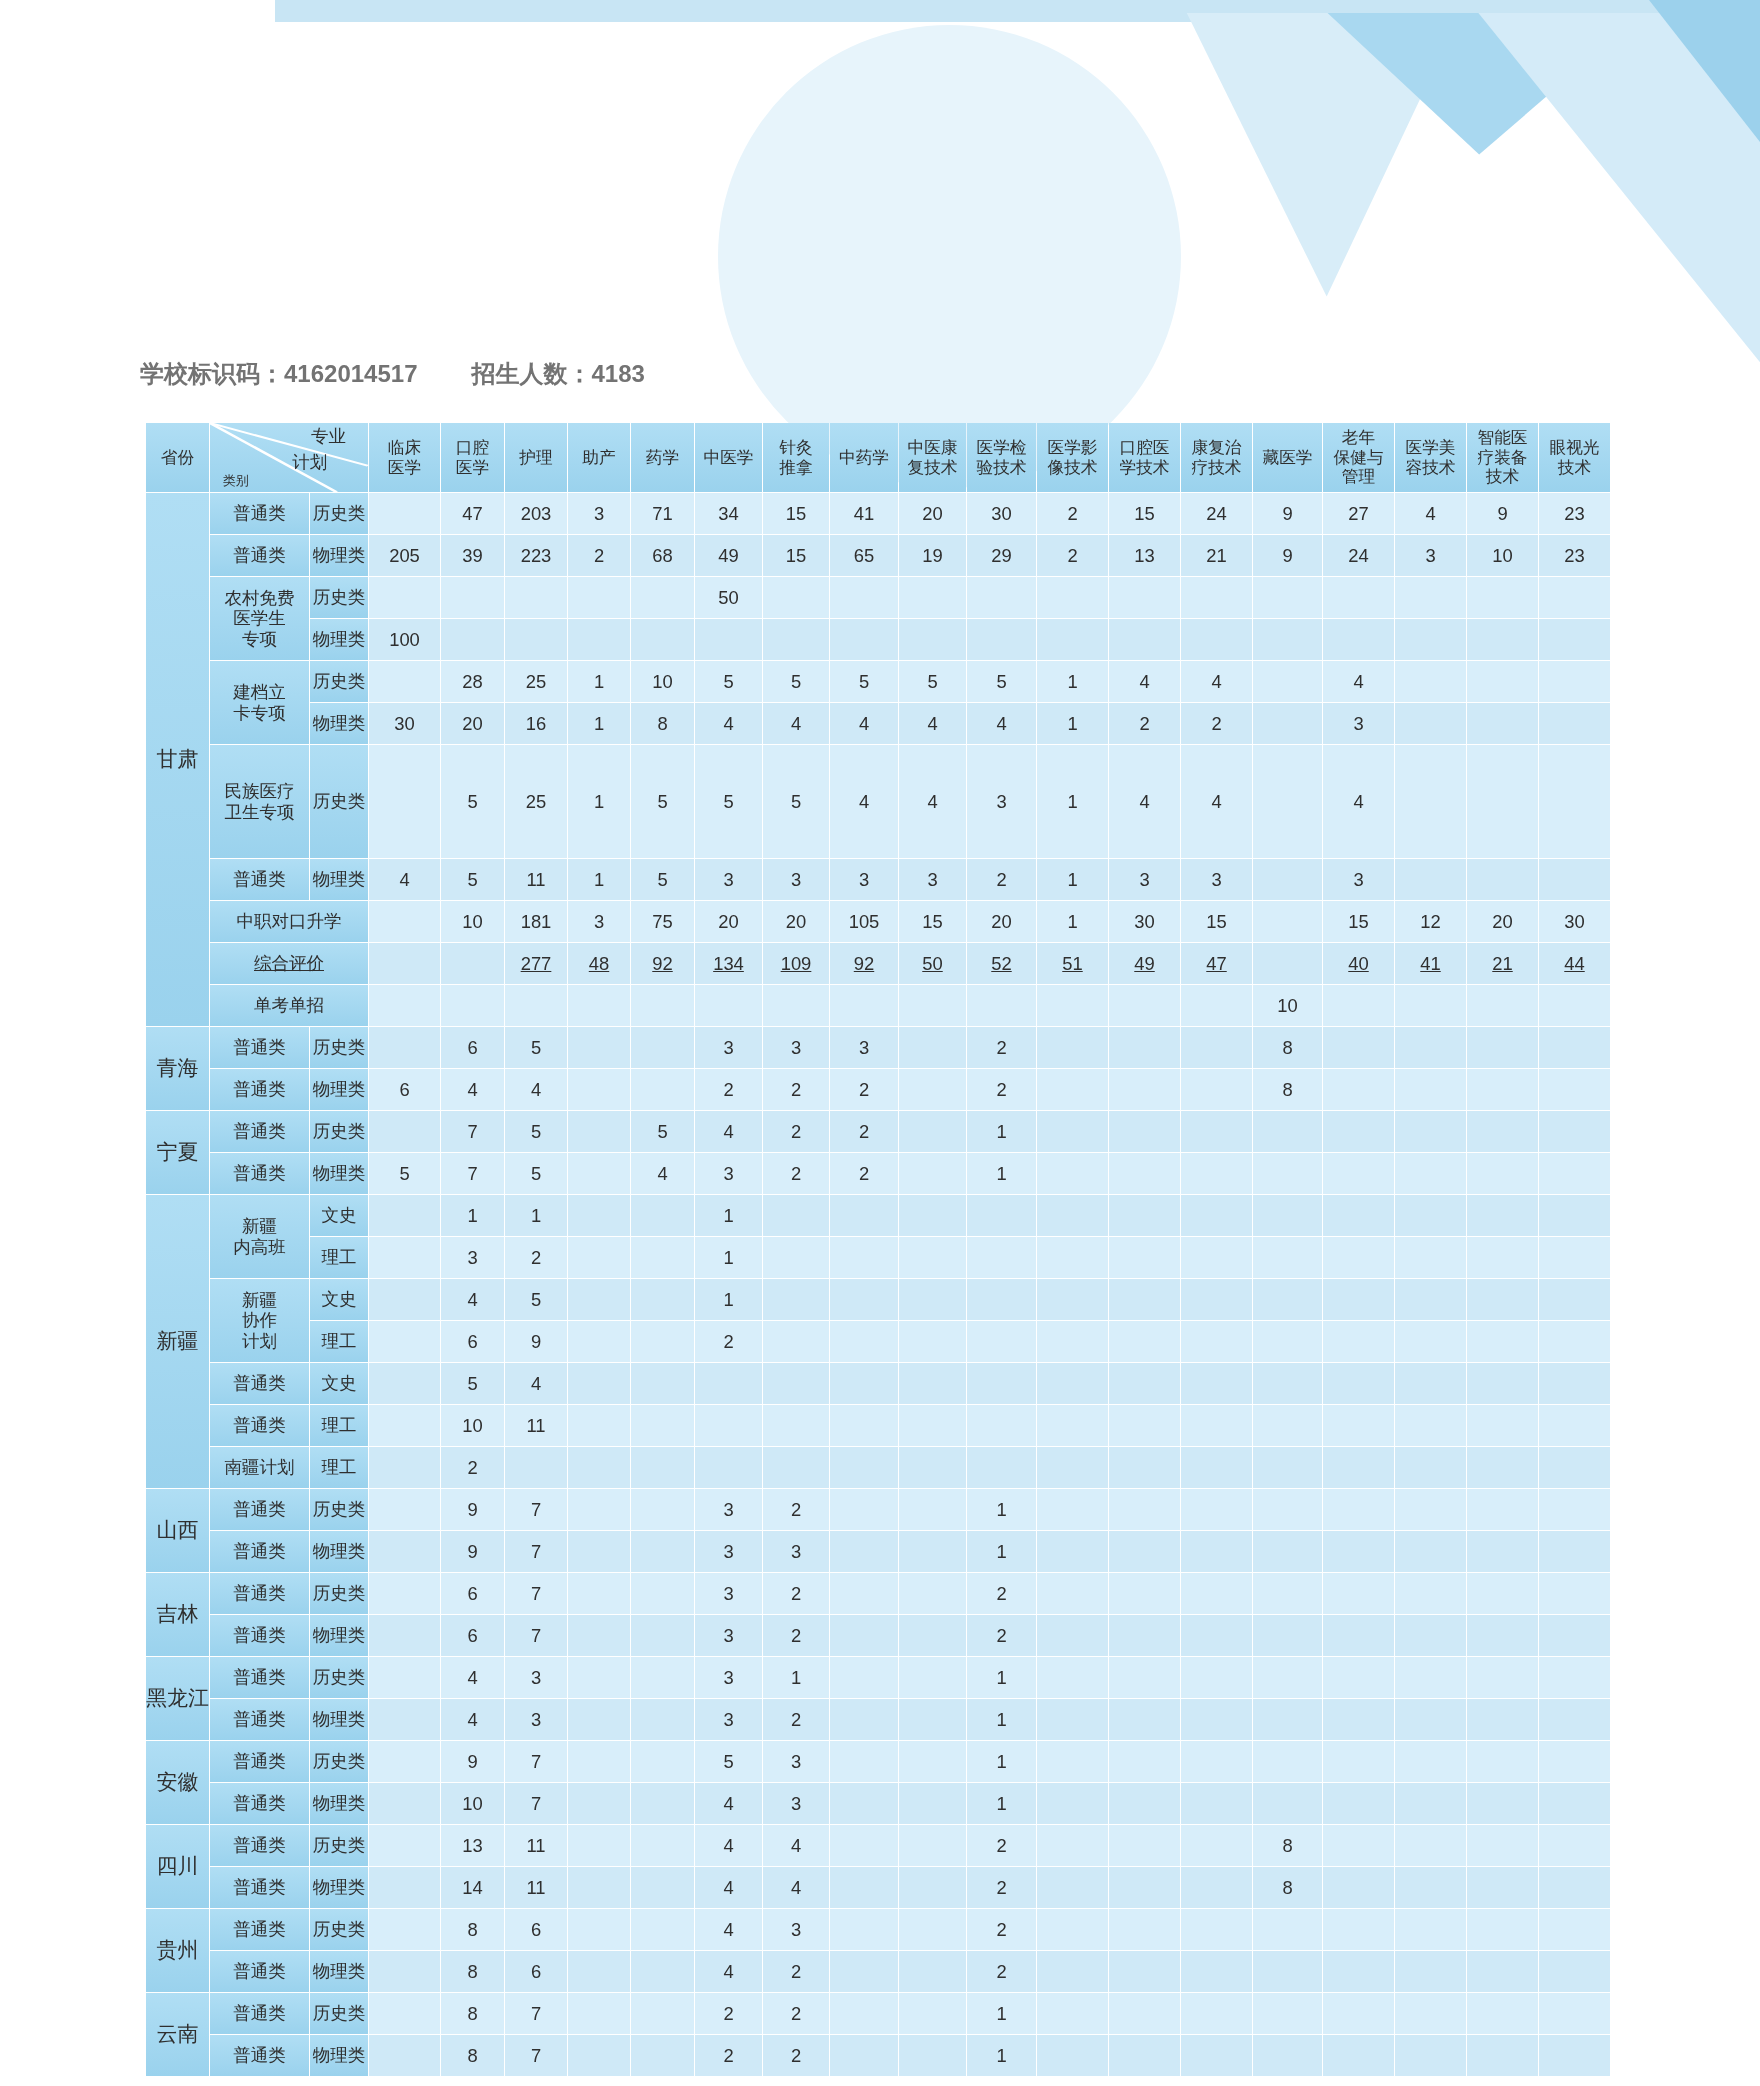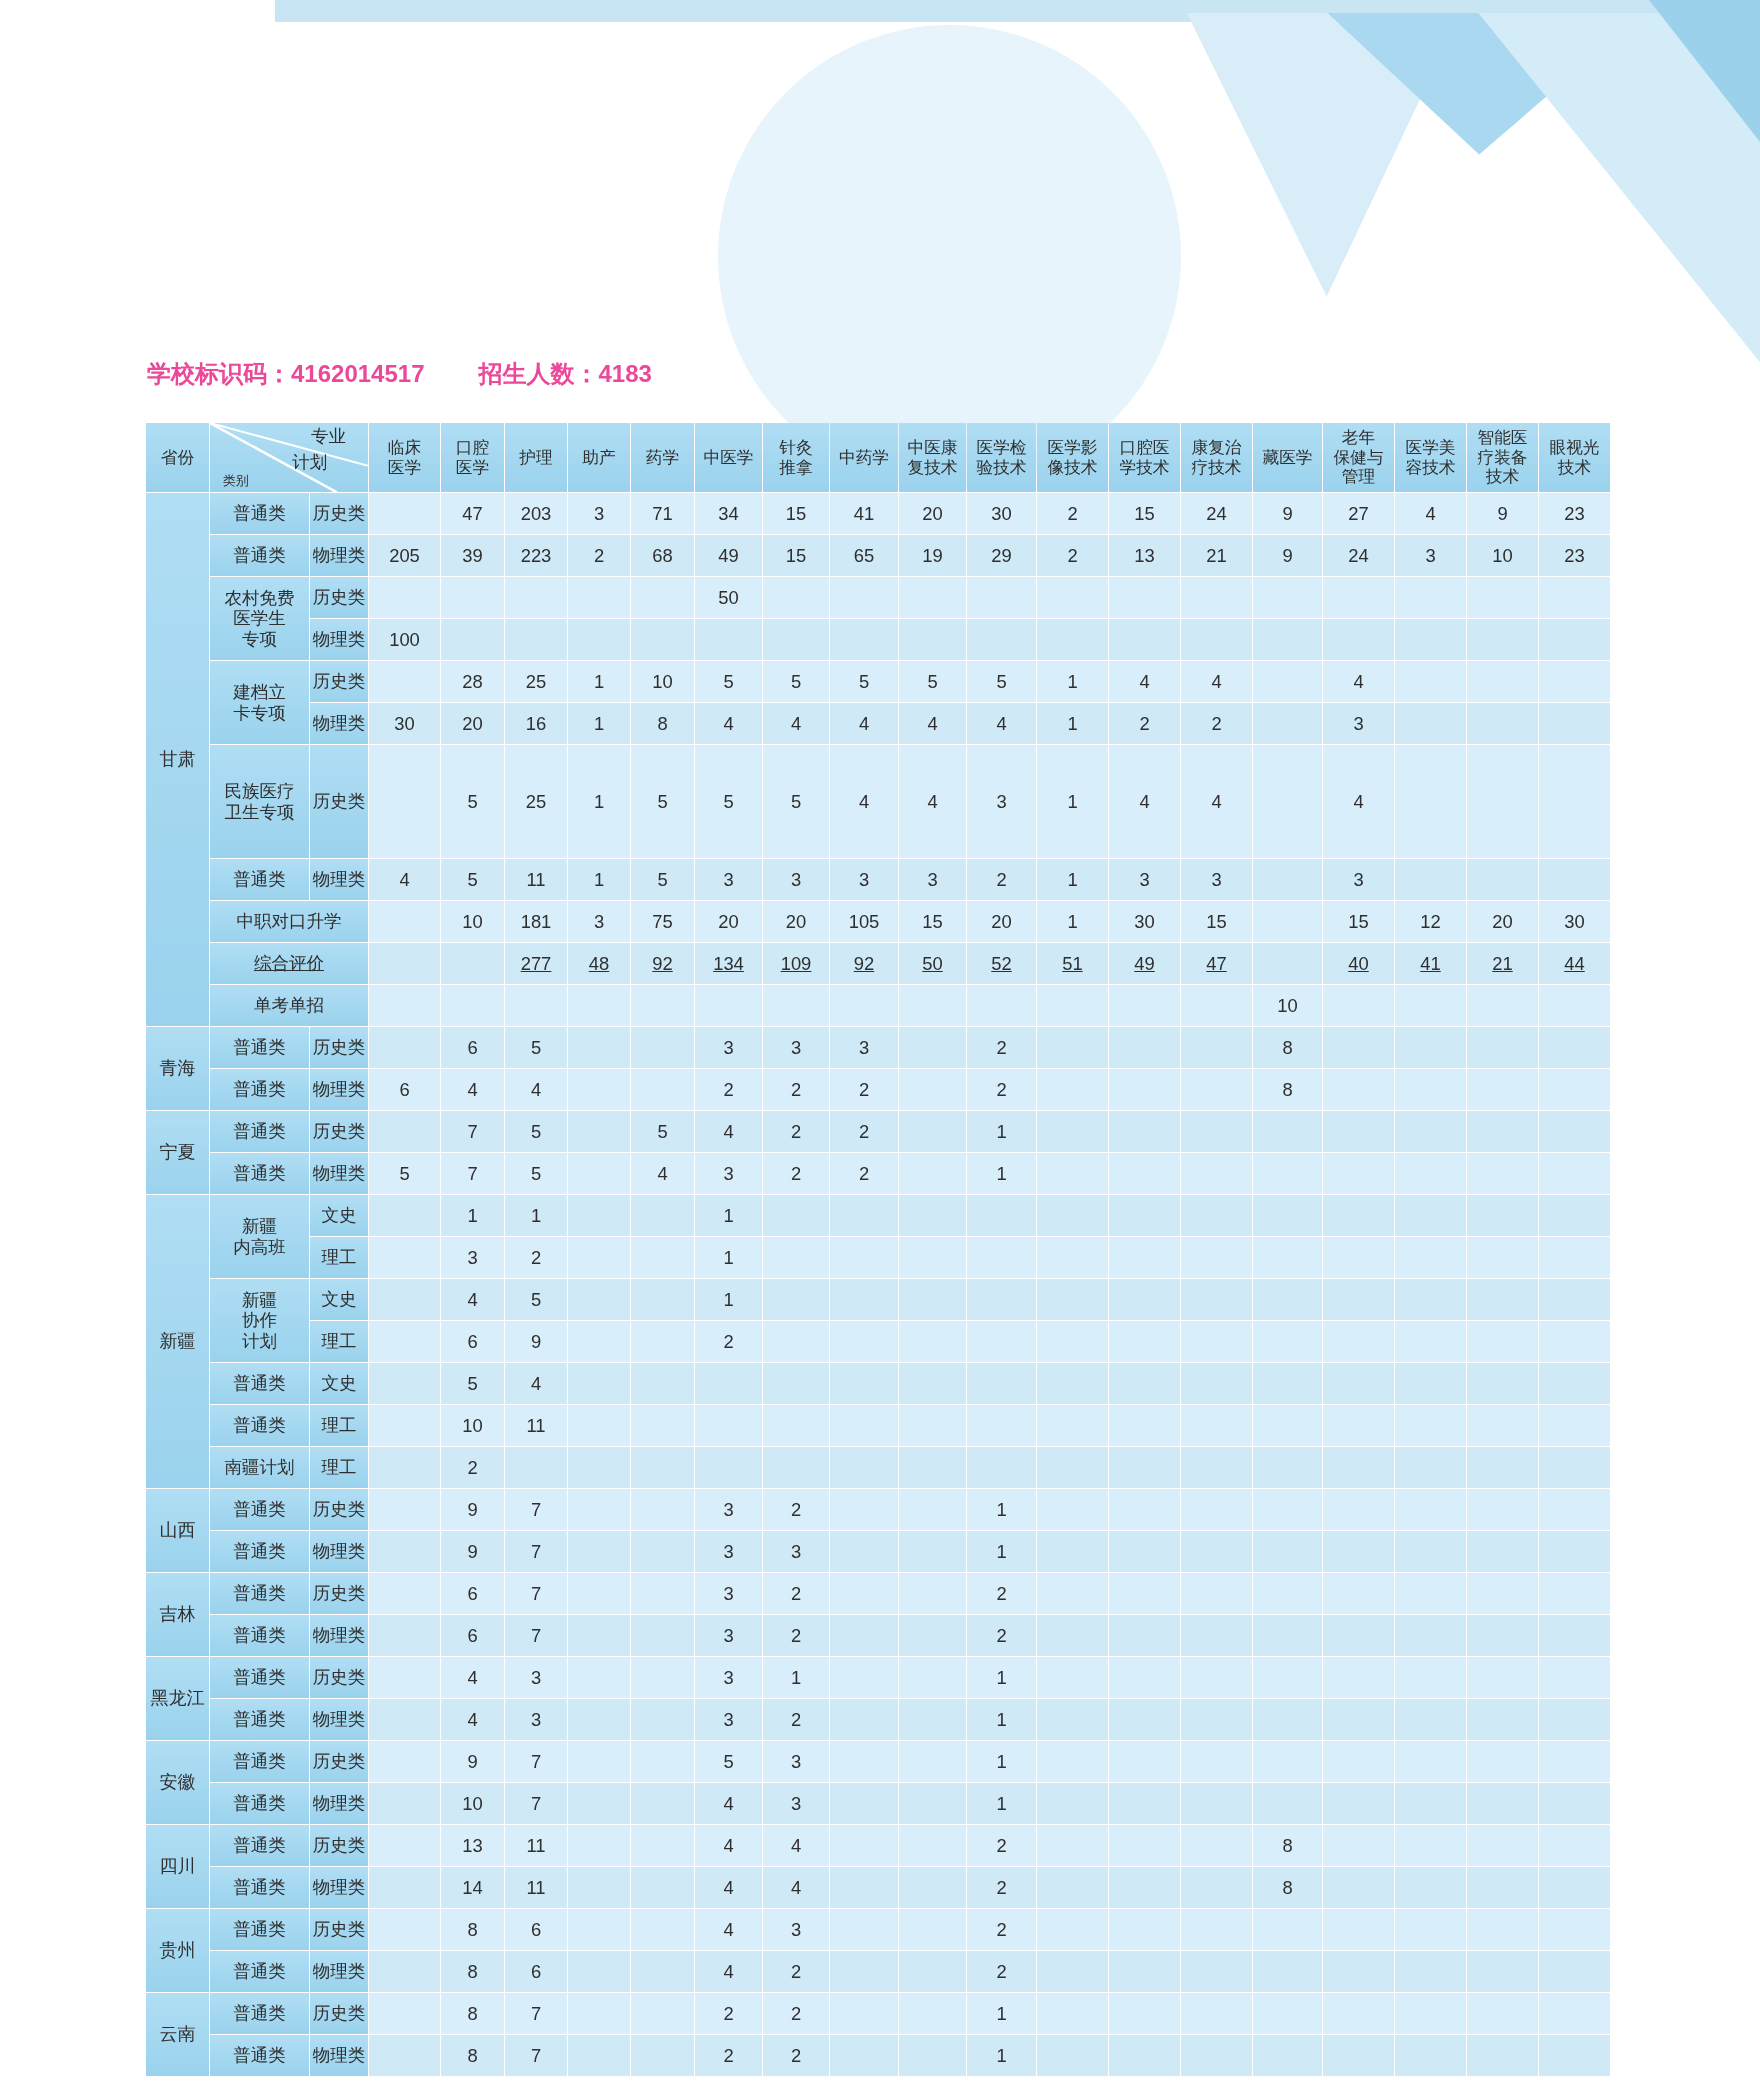--- a/index.html
+++ b/index.html
@@ -9,30 +9,30 @@
   .deco{position:absolute;}
   .band{left:275px;top:0;width:1485px;height:22px;background:#c8e5f4;}
   .tri1{left:1169px;top:12.5px;width:292px;height:284px;background:#d8edf8;clip-path:polygon(6% 0,100% 0,54% 100%);}
   .tri2{left:1327px;top:12.5px;width:317px;height:142px;background:#a9d8f0;clip-path:polygon(0 0,100% 0,48% 100%);}
   .tri3{left:1478px;top:12.5px;width:283px;height:351px;background:#d4ebf8;clip-path:polygon(0 0,100% 0,100% 100%);}
   .tri4{left:1649px;top:0;width:111px;height:142px;background:#9cd1ec;clip-path:polygon(0 0,100% 0,100% 100%);}
   .circle{left:718px;top:25px;width:463px;height:463px;border-radius:50%;background:#e7f4fb;}
   
   .title{position:absolute;left:0;top:208px;width:100%;text-align:center;
          font-size:41px;font-weight:bold;color:#1478c3;letter-spacing:1.3px;}
-  .subtitle{position:absolute;left:147px;top:358px;font-size:24px;font-weight:bold;color:#ec4899;}
+  .subtitle{position:absolute;left:140px;top:358px;font-size:24px;font-weight:bold;color:#737373;}
   .subtitle .gap{display:inline-block;width:54px;}
   
   table.plan{position:absolute;left:145px;top:422px;border-collapse:separate;border-spacing:1.7px;table-layout:fixed;}
   th,td{text-align:center;vertical-align:middle;padding:0;overflow:hidden;}
   th.hdr, td.lab, td.prov, td.tlab{
      background:linear-gradient(180deg,#b0def4 0%,#9ad2ed 100%);
      font-weight:normal;white-space:pre-line;line-height:1.18;}
   th.hdr{font-size:16.7px;color:#2f2f2f;}
-  td.prov{font-size:18px;}
+  td.prov{font-size:21px;}
   td.lab{font-size:17.5px;}
   td.val{font-size:18.4px;}
   tr.even td.val{background:#d8eefa;}
   tr.odd  td.val{background:#cfe9f7;}
   th.corner{position:relative;}
   th.corner svg{position:absolute;left:0;top:0;width:100%;height:100%;}
   th.corner .c-major{position:absolute;right:14%;top:5%;font-size:17.5px;}
   th.corner .c-plan{position:absolute;left:52%;top:42%;font-size:17.5px;}
   th.corner .c-cat{position:absolute;left:8%;bottom:6%;font-size:13px;}
 </style>

